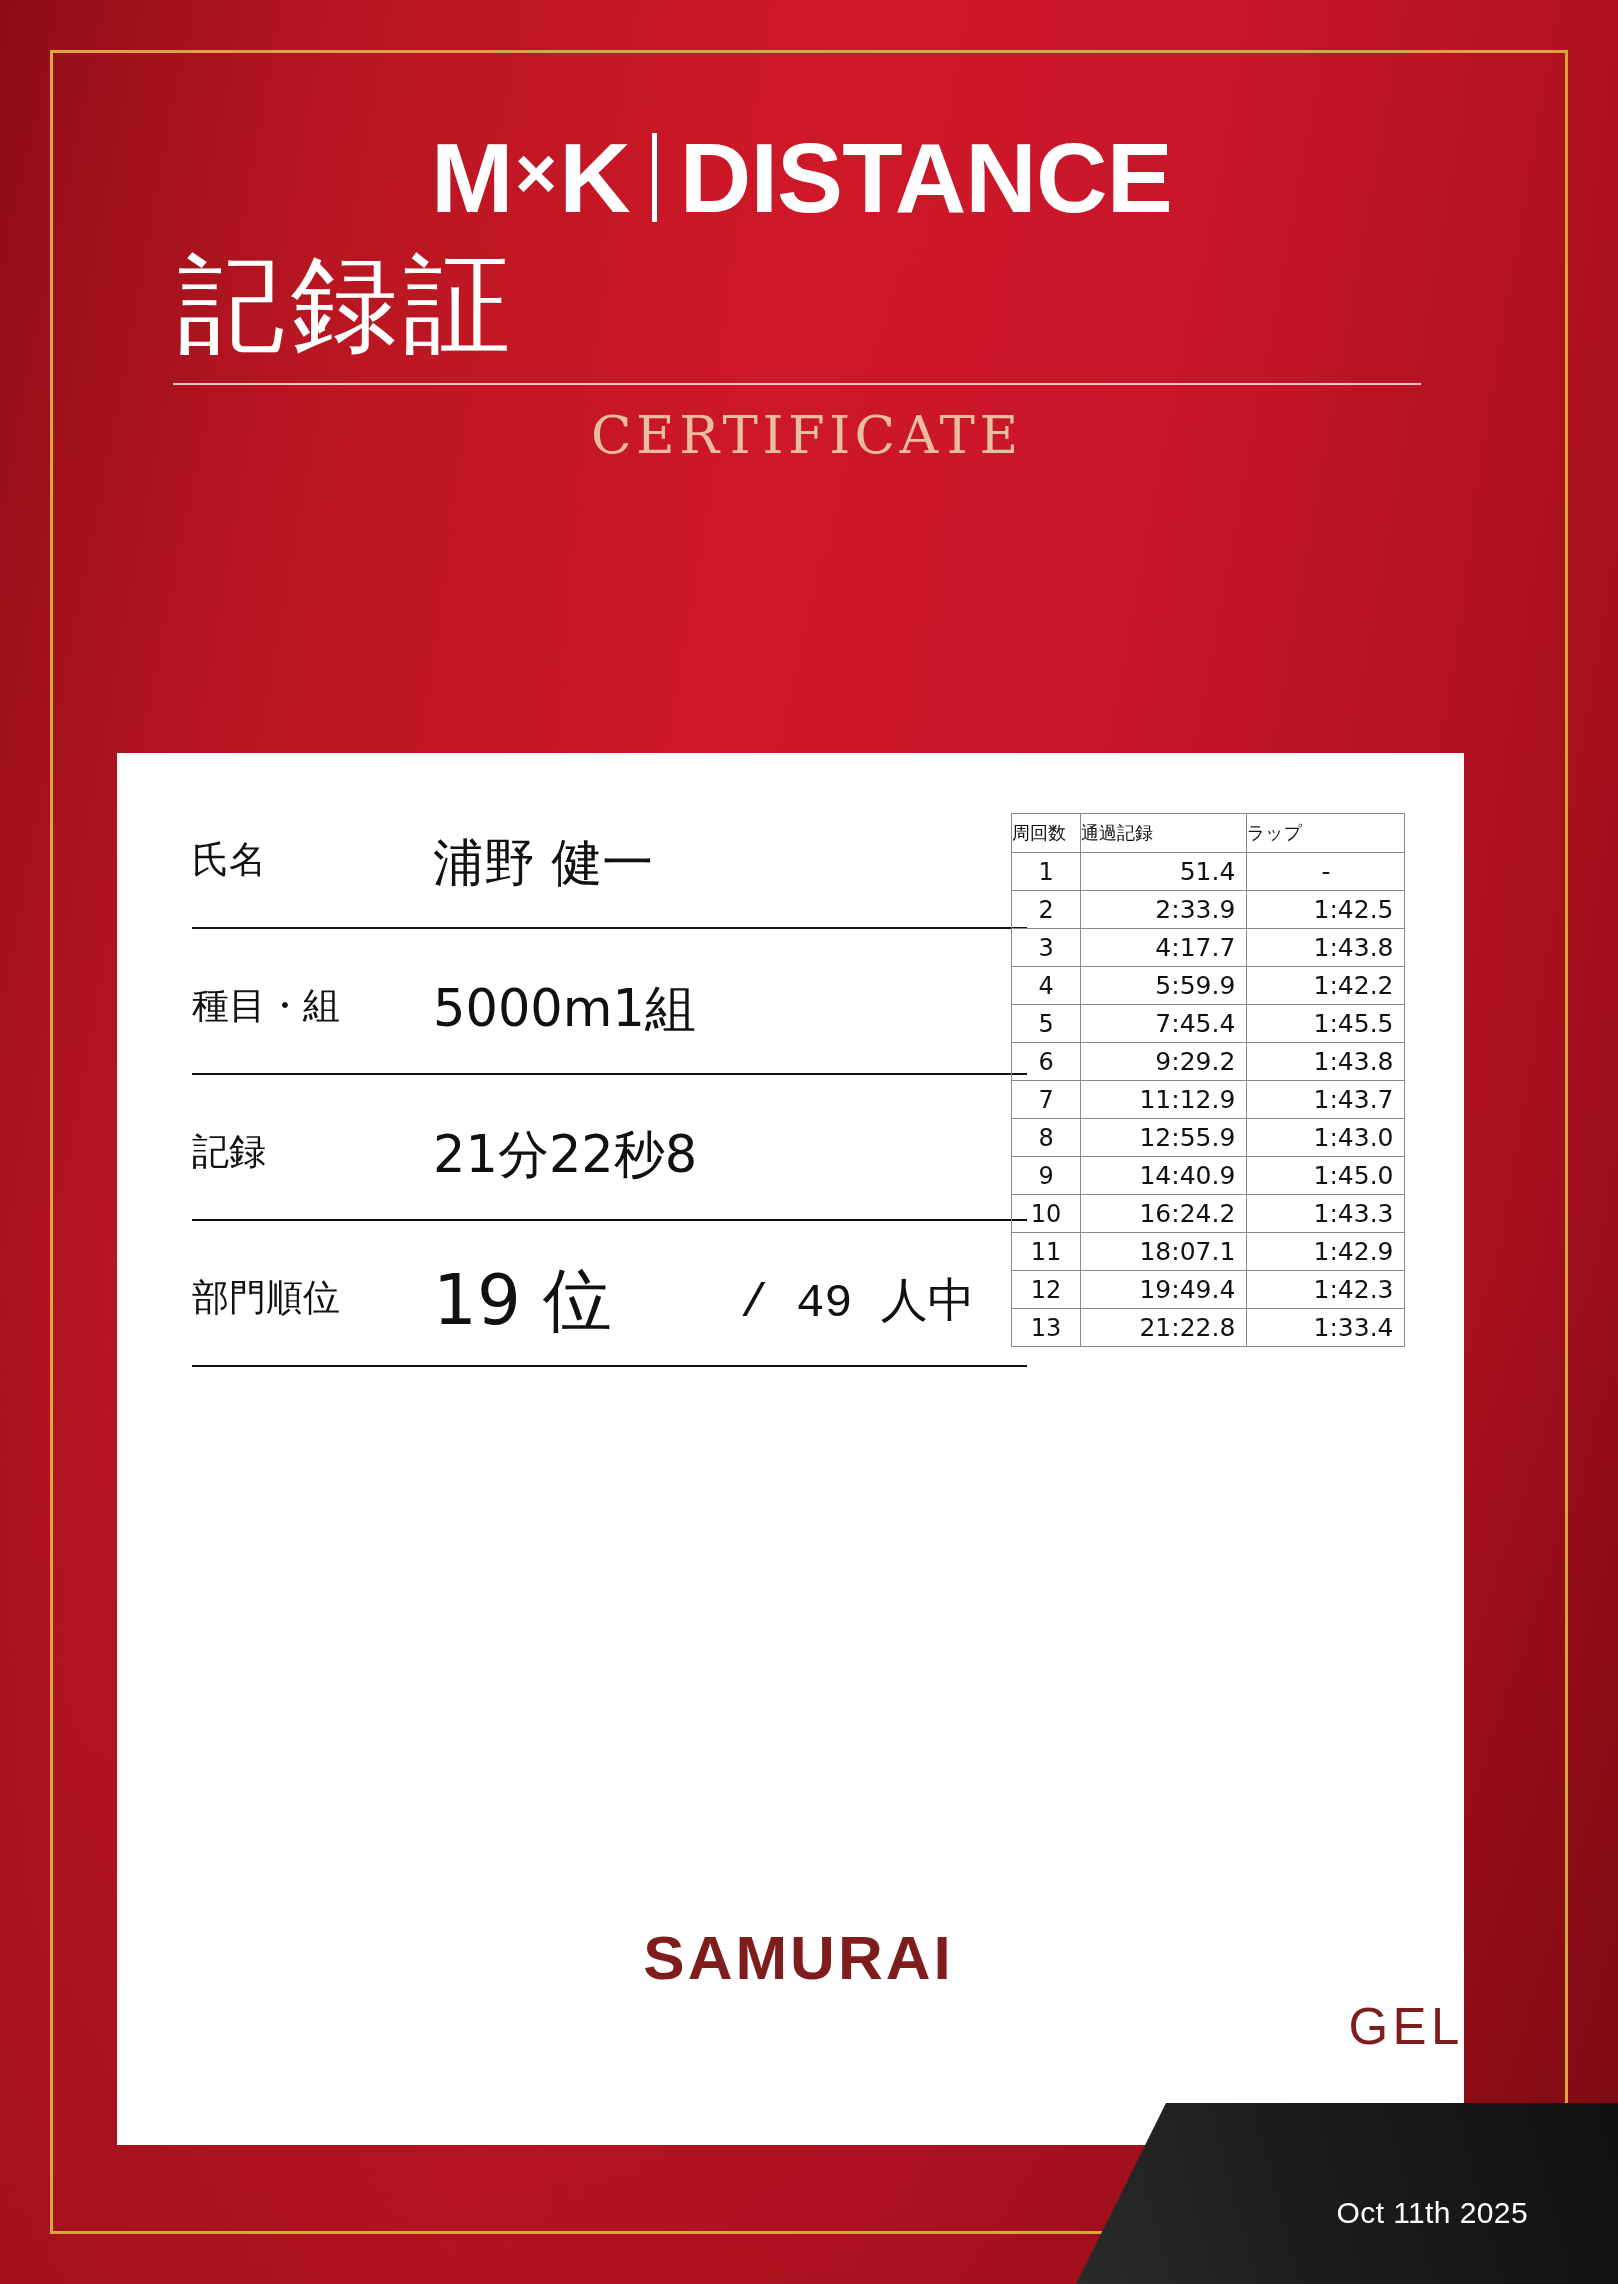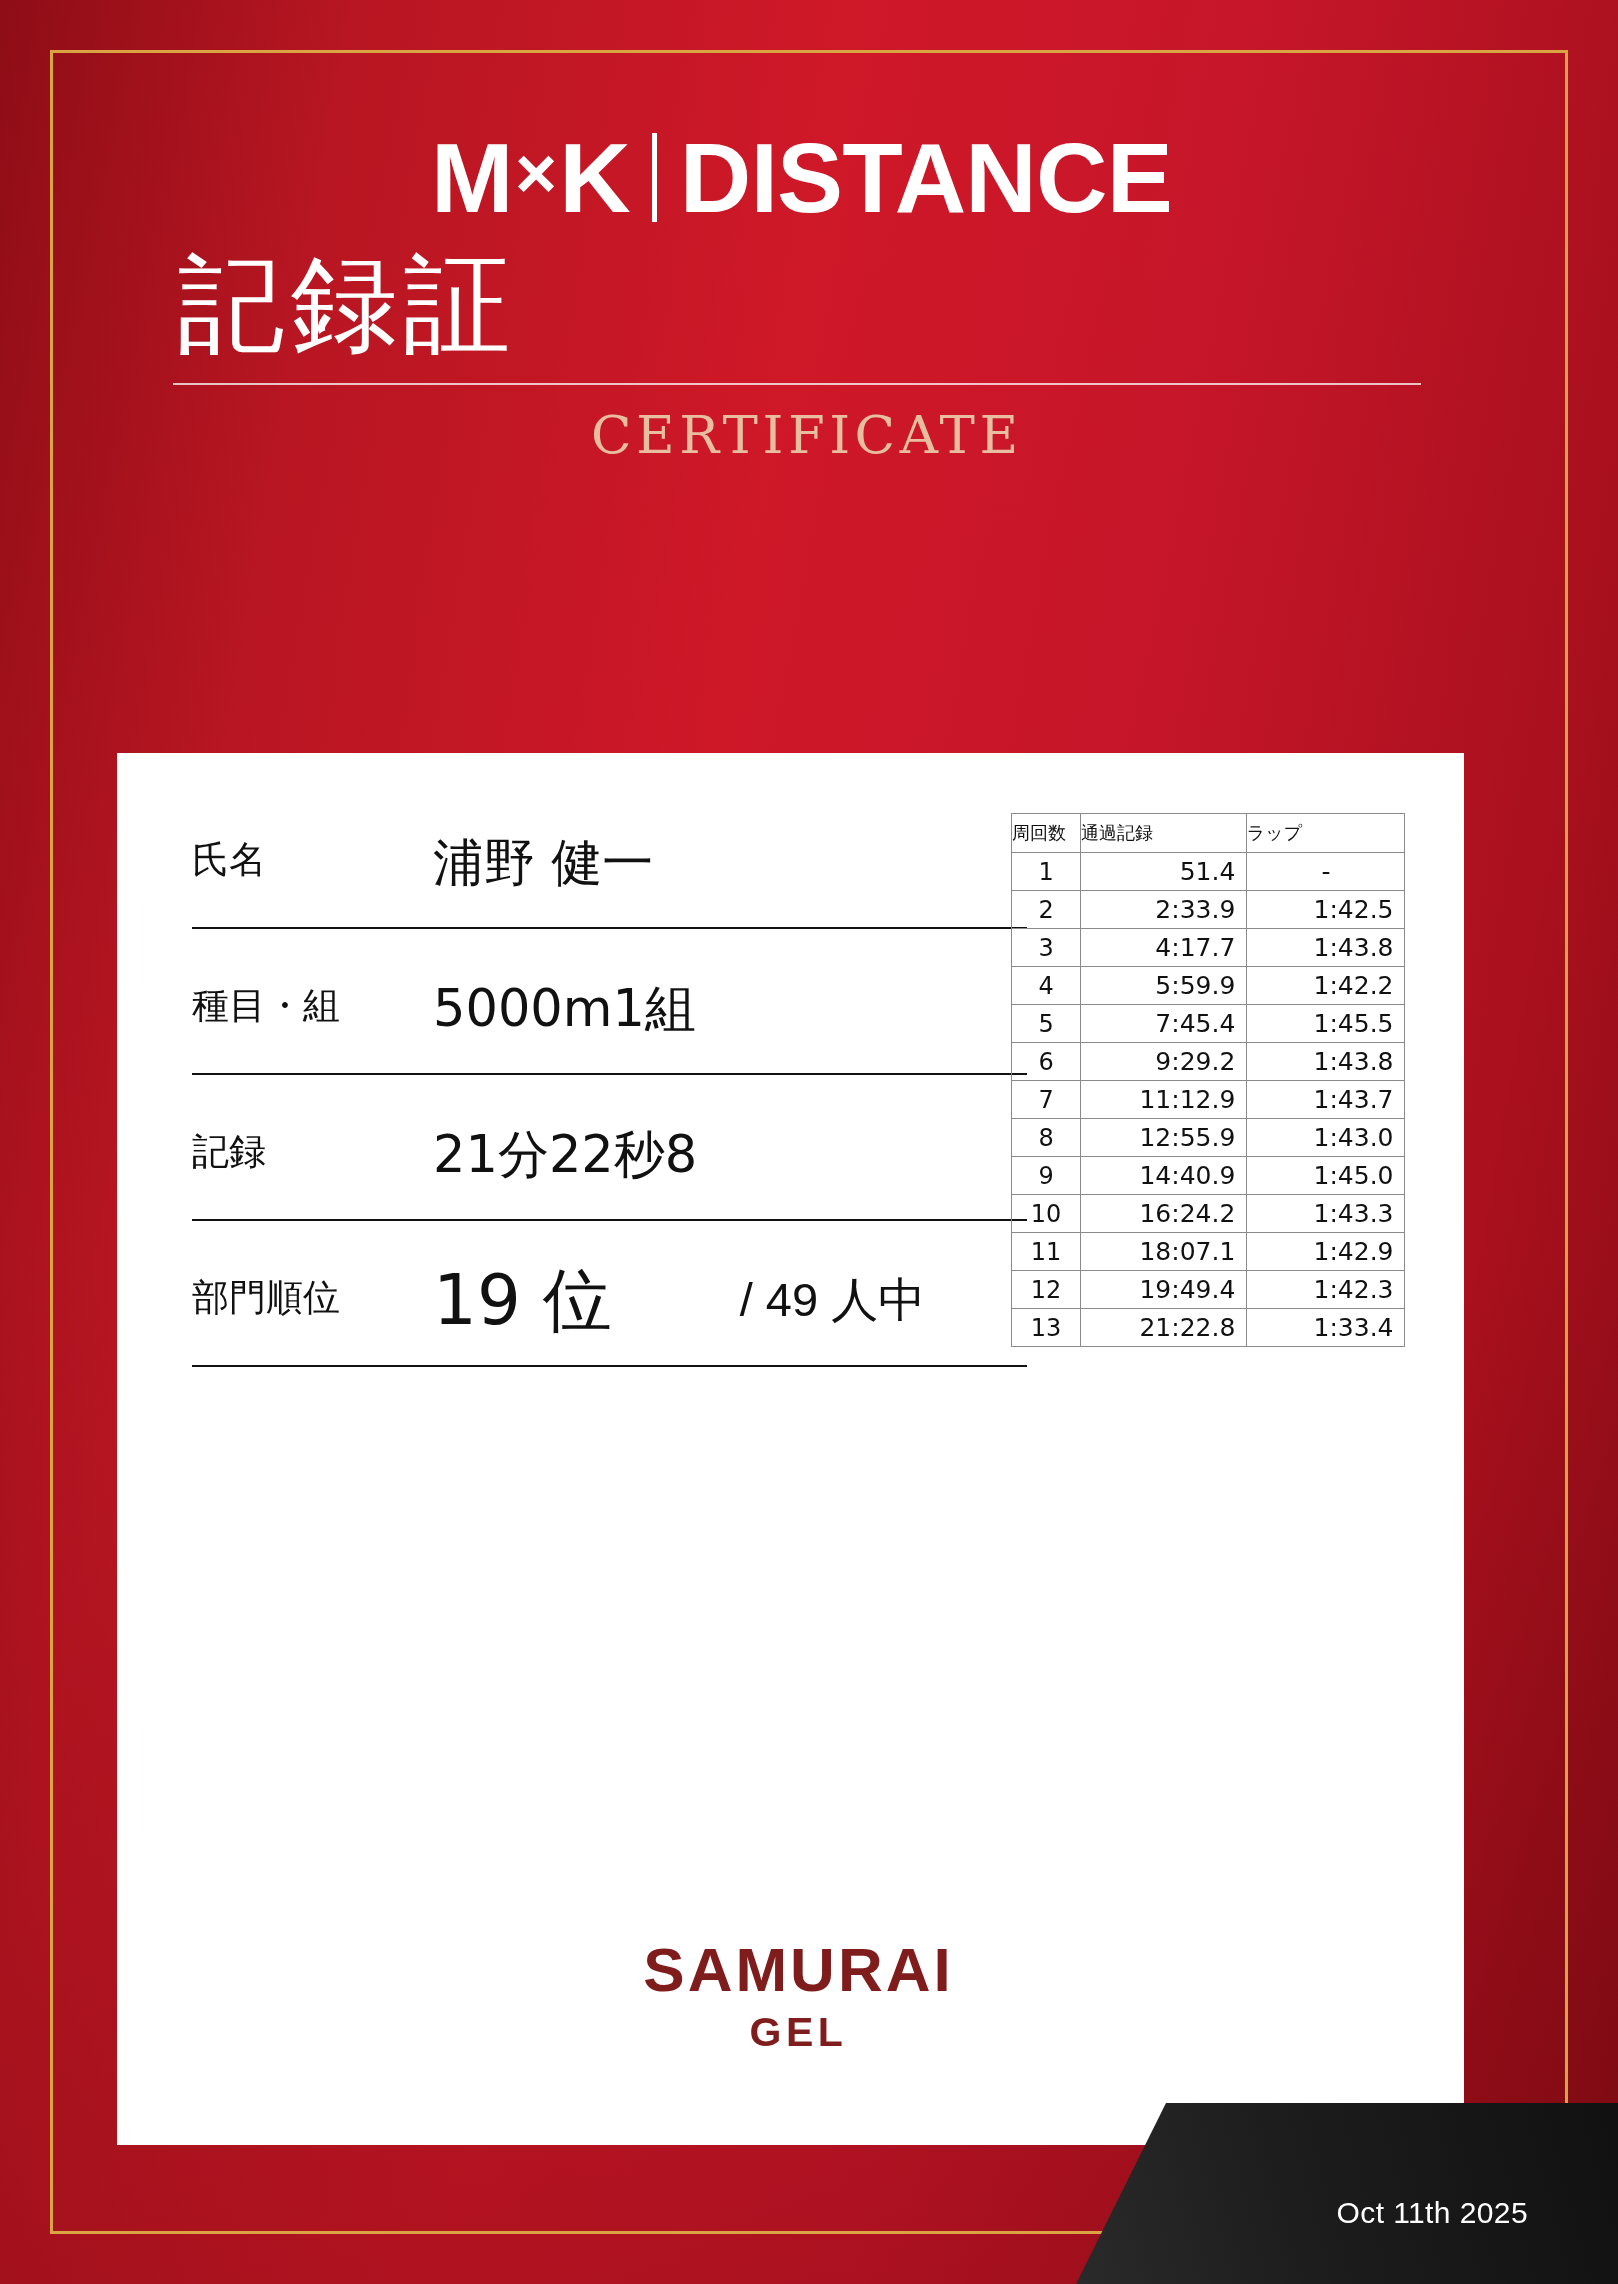--- a/index.html
+++ b/index.html
@@ -152,21 +152,21 @@
     font-size: 69px;
     color: #111111;
     padding-bottom: 4.5px;
     font-family: "DejaVu Sans", "Liberation Sans", sans-serif;
   }
   .field.rank .value-total {
     font-size: 47px;
     color: #111111;
     padding-bottom: 6px;
     margin-left: 128px;
-    font-family: Liberation Sans, sans-serif;
+    font-family: Liberation Mono, monospace;
   }
 
   
   .lap-table-wrap {
     position: absolute;
     right: 59px;
     top: 60px;
     width: 394px;
   }
   table.lap {
@@ -216,24 +216,25 @@
     text-align: center;
     color: #7f1d1d;
     font-family: "Liberation Sans", sans-serif;
   }
   .sponsor .s1 {
     font-size: 62px;
     font-weight: bold;
     letter-spacing: 3px;
   }
   .sponsor .s2 {
-    font-size: 41px;
-    font-weight: bold;
+    font-size: 51px;
+    font-weight: normal;
     letter-spacing: 4.5px;
     margin-top: 4.5px;
+    text-align: right;
   }
 
   
   .corner {
     position: absolute;
     right: 0;
     bottom: 0;
     width: 542px;
     height: 181px;
     background: linear-gradient(255deg, #111111 0%, #1d1d1d 60%, #2a2a2a 100%);

